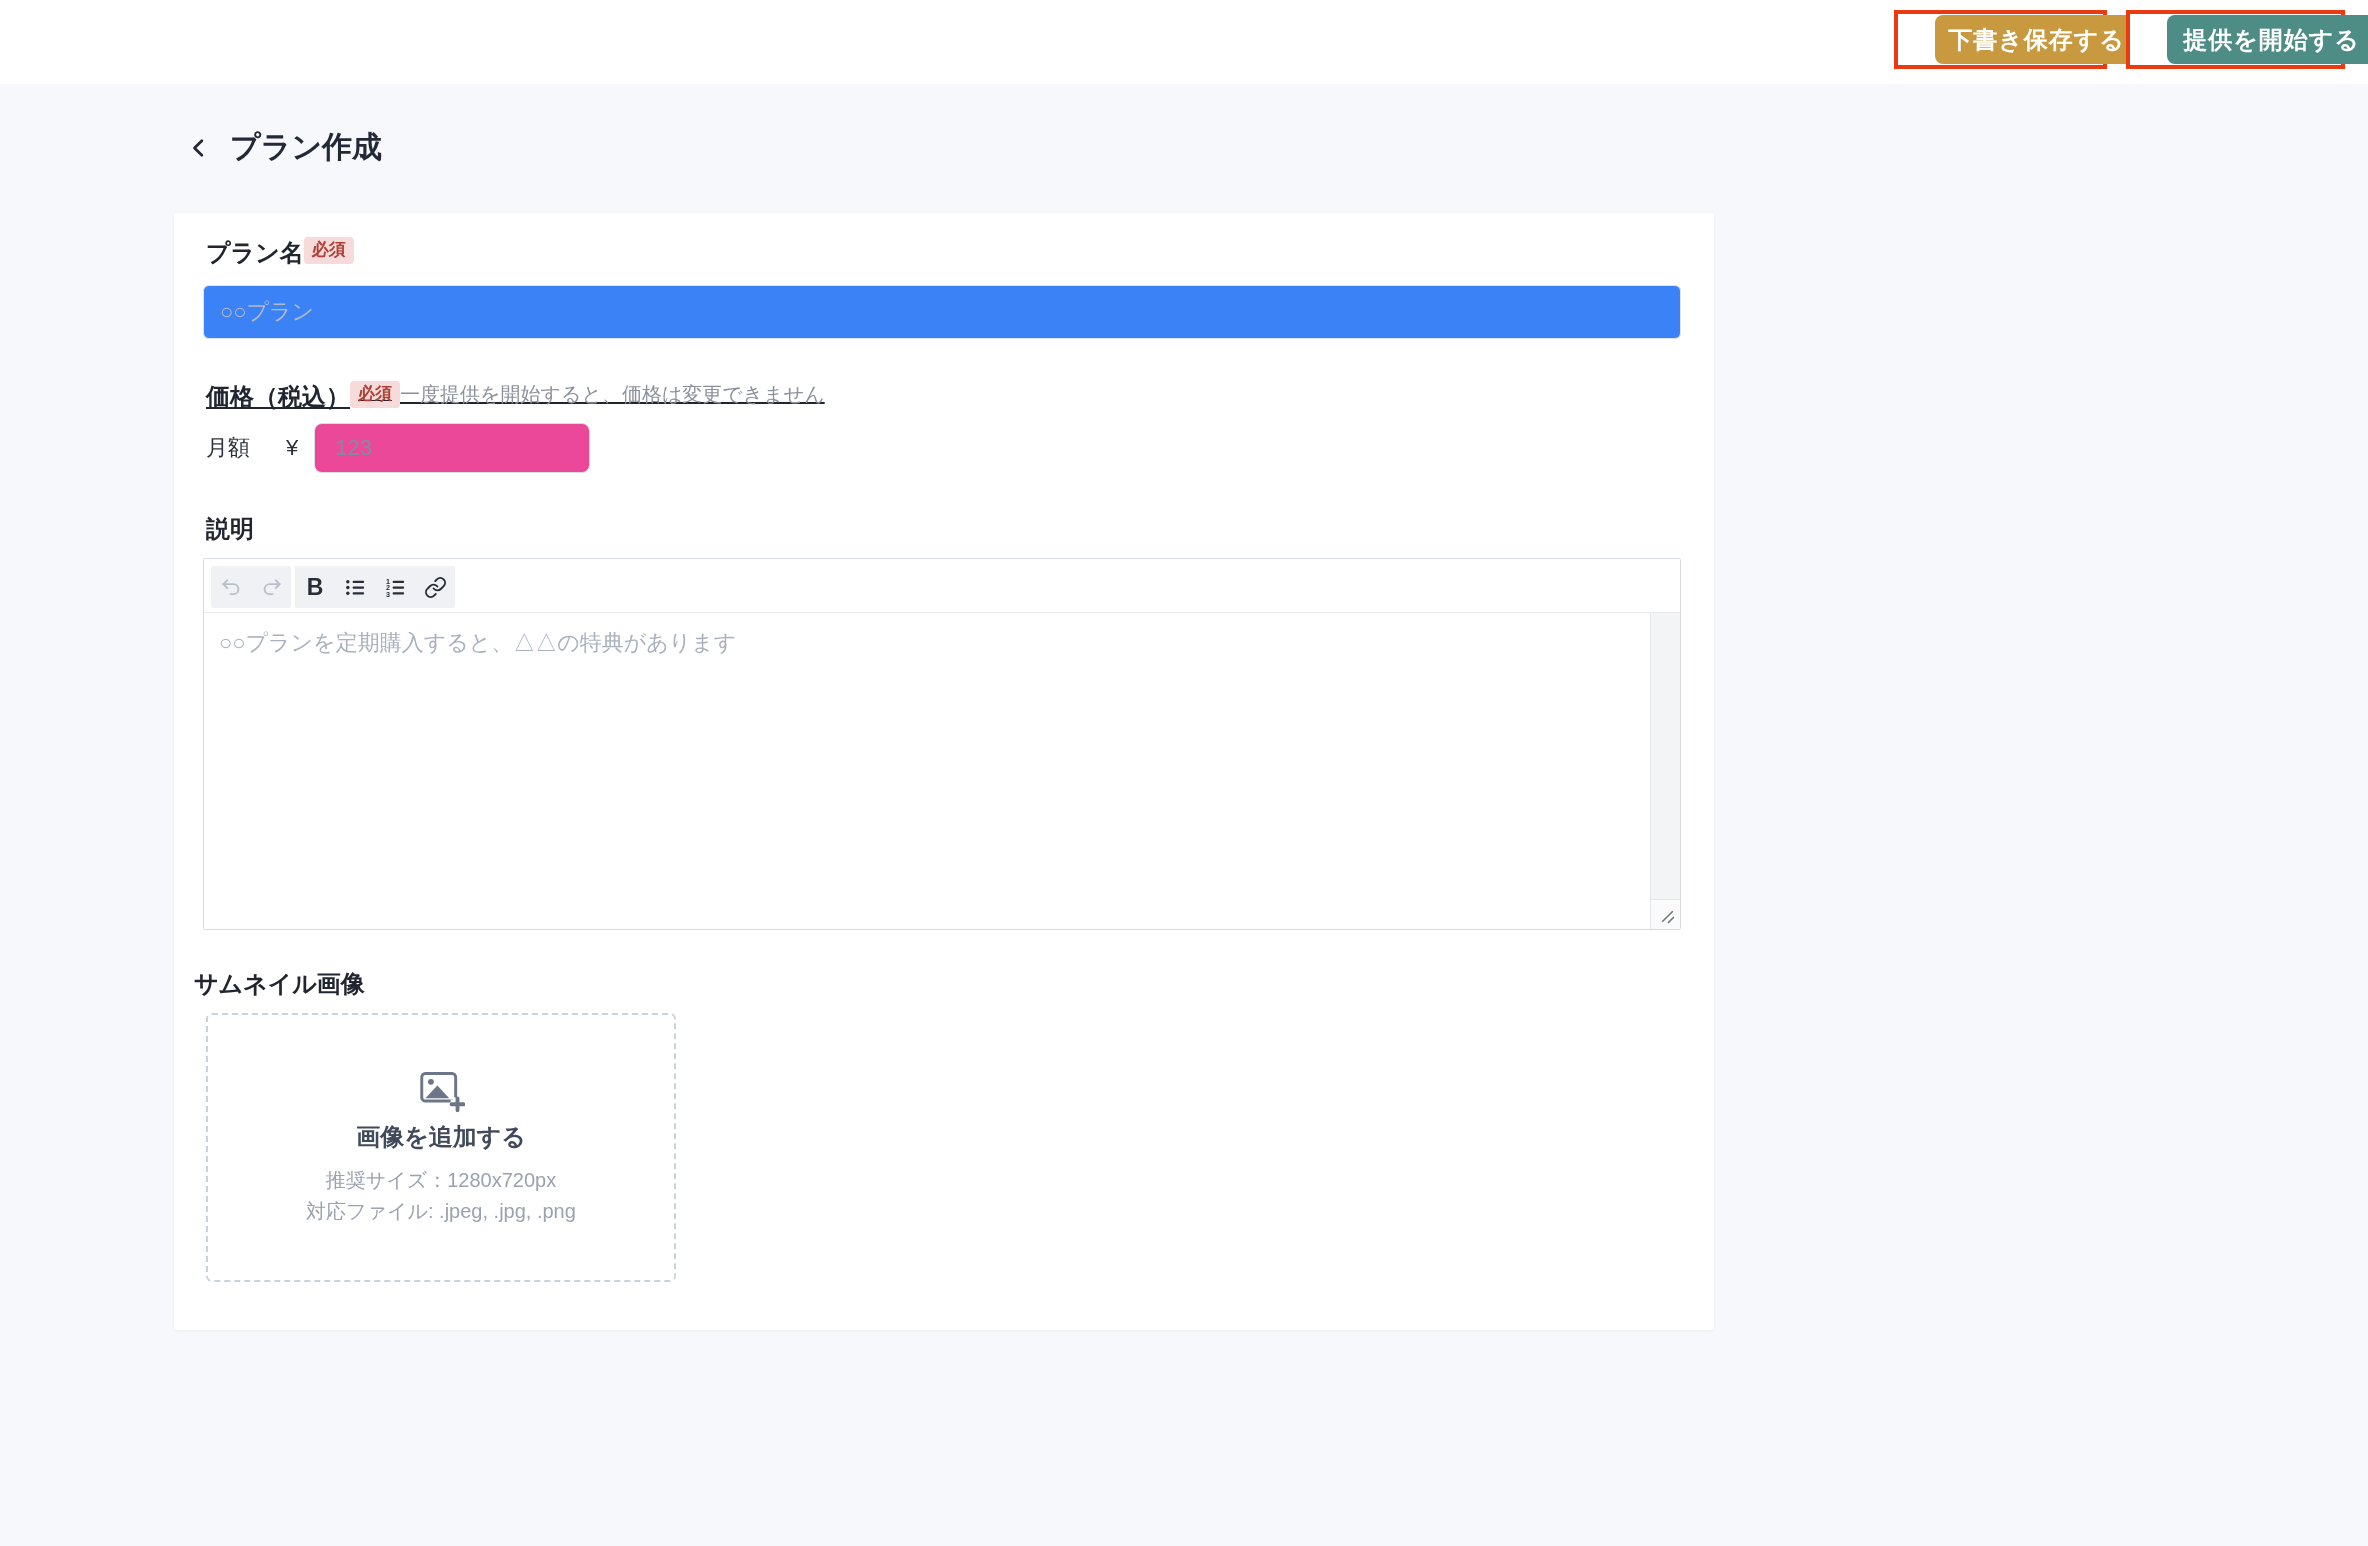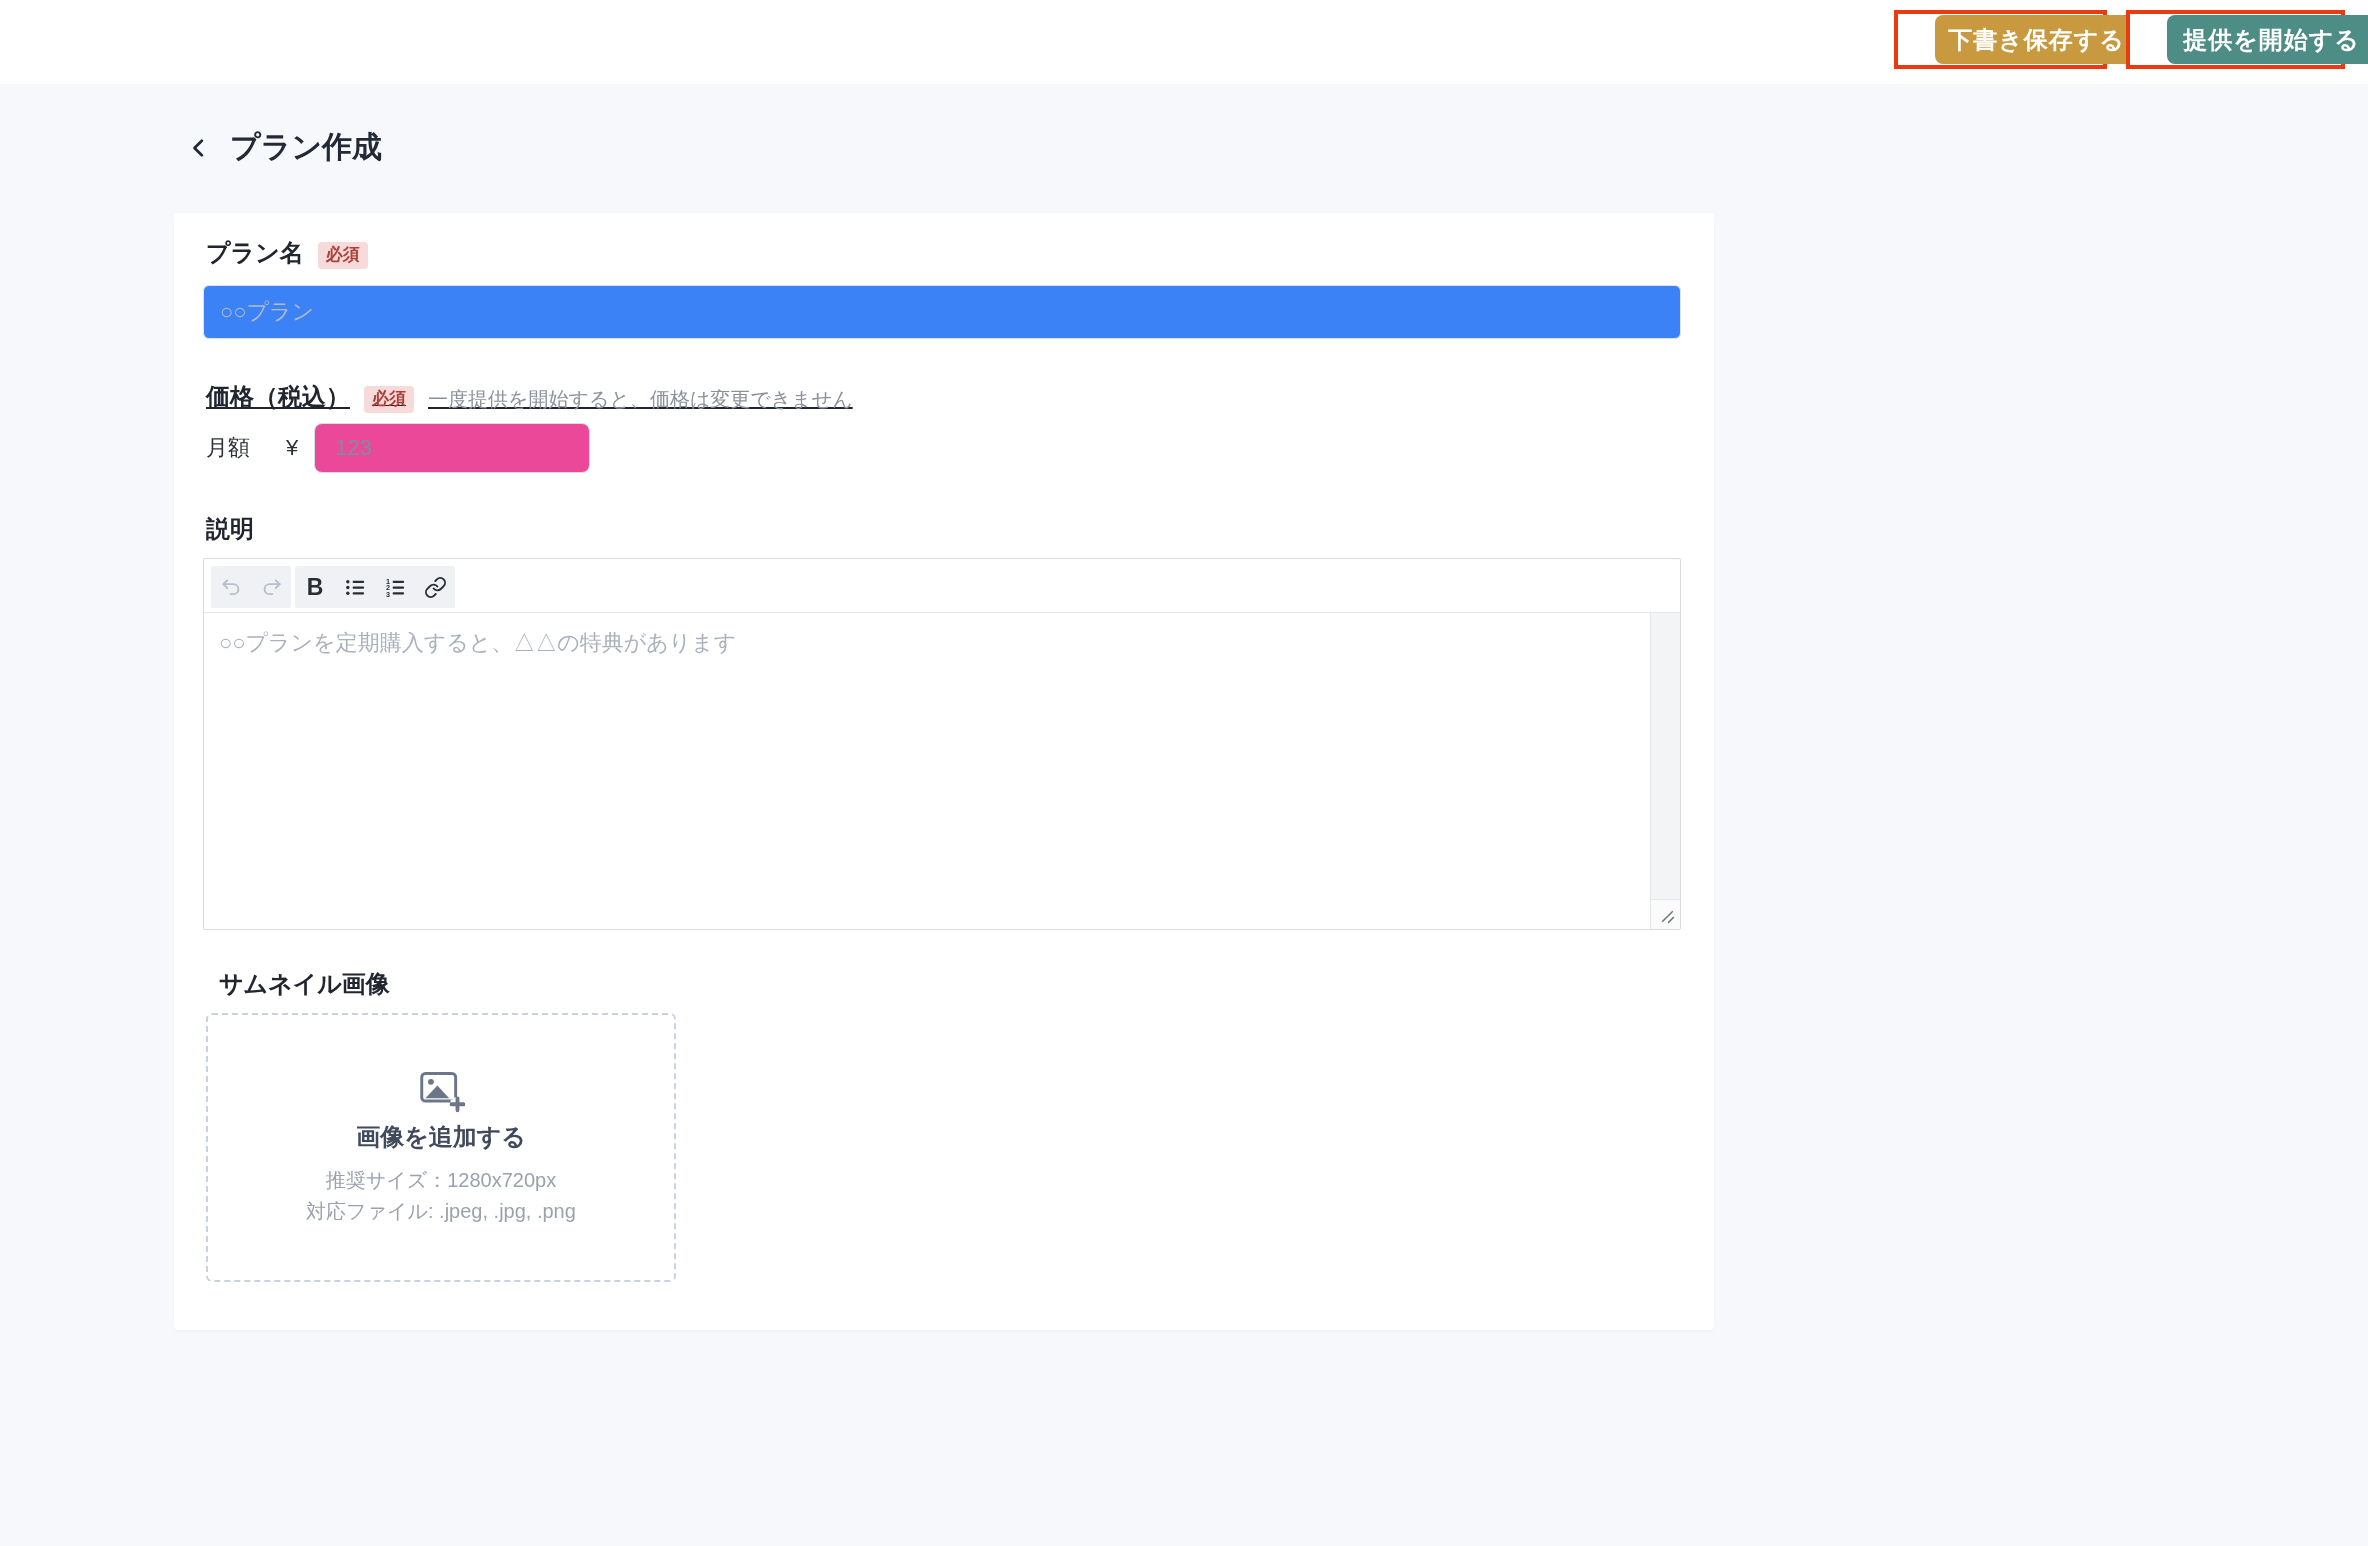--- a/index.html
+++ b/index.html
@@ -33,21 +33,21 @@
               display:flex; align-items:center; justify-content:center; }
   .page-title { font-size:30px; font-weight:bold; color:#232936; margin-left:16px; }
 
   
   .card {
     position:absolute; left:174px; top:213px; width:1540px; height:1117px;
     background:#FFFFFF; border-radius:4px;
     box-shadow:0 1px 3px rgba(27,35,50,0.05);
   }
   .section-label { font-size:24px; font-weight:bold; color:#21252F; }
-  .label-row { position:absolute; display:flex; align-items:flex-end; gap:14px; }
+  .label-row { position:absolute; display:flex; align-items:flex-start; }
   .badge {
     background:#F6DBDA; color:#AE4038; font-size:17px; font-weight:bold;
     padding:4px 8px; border-radius:4px; line-height:1.1; flex:none;
   }
   .note { font-size:20px; color:#8B919C; }
 
   
   #row-plan-name-label { left:32px; top:24px; }
   #plan-name-input {
     position:absolute; left:29px; top:72px; width:1478px; height:54px;
@@ -87,21 +87,21 @@
     position:absolute; top:54px; right:0; width:30px; height:287px;
     background:#F3F4F6; border-left:1px solid #E4E6EA;
   }
   .resize-corner {
     position:absolute; right:0; bottom:0; width:30px; height:30px;
     background:#FBFBFC; border-left:1px solid #E4E6EA; border-top:1px solid #E4E6EA;
     display:flex; align-items:flex-end; justify-content:flex-end; padding:4px; cursor:nwse-resize;
   }
 
   
-  #thumb-label { position:absolute; left:45px; top:755px; }
+  #thumb-label { position:absolute; left:20px; top:755px; }
   .upload-box {
     position:absolute; left:32px; top:800px; width:470px; height:269px;
     border:2px dashed #C9D3DF; border-radius:6px; background:#fff;
     display:flex; flex-direction:column; align-items:center; justify-content:center;
     text-align:center; cursor:pointer;
   }
   .upload-add-label { font-size:24px; font-weight:bold; color:#414A5C; margin-top:8px; }
   .upload-hint { font-size:20px; color:#9AA2AE; line-height:1.55; margin-top:12px; }
 </style>
 </head>

